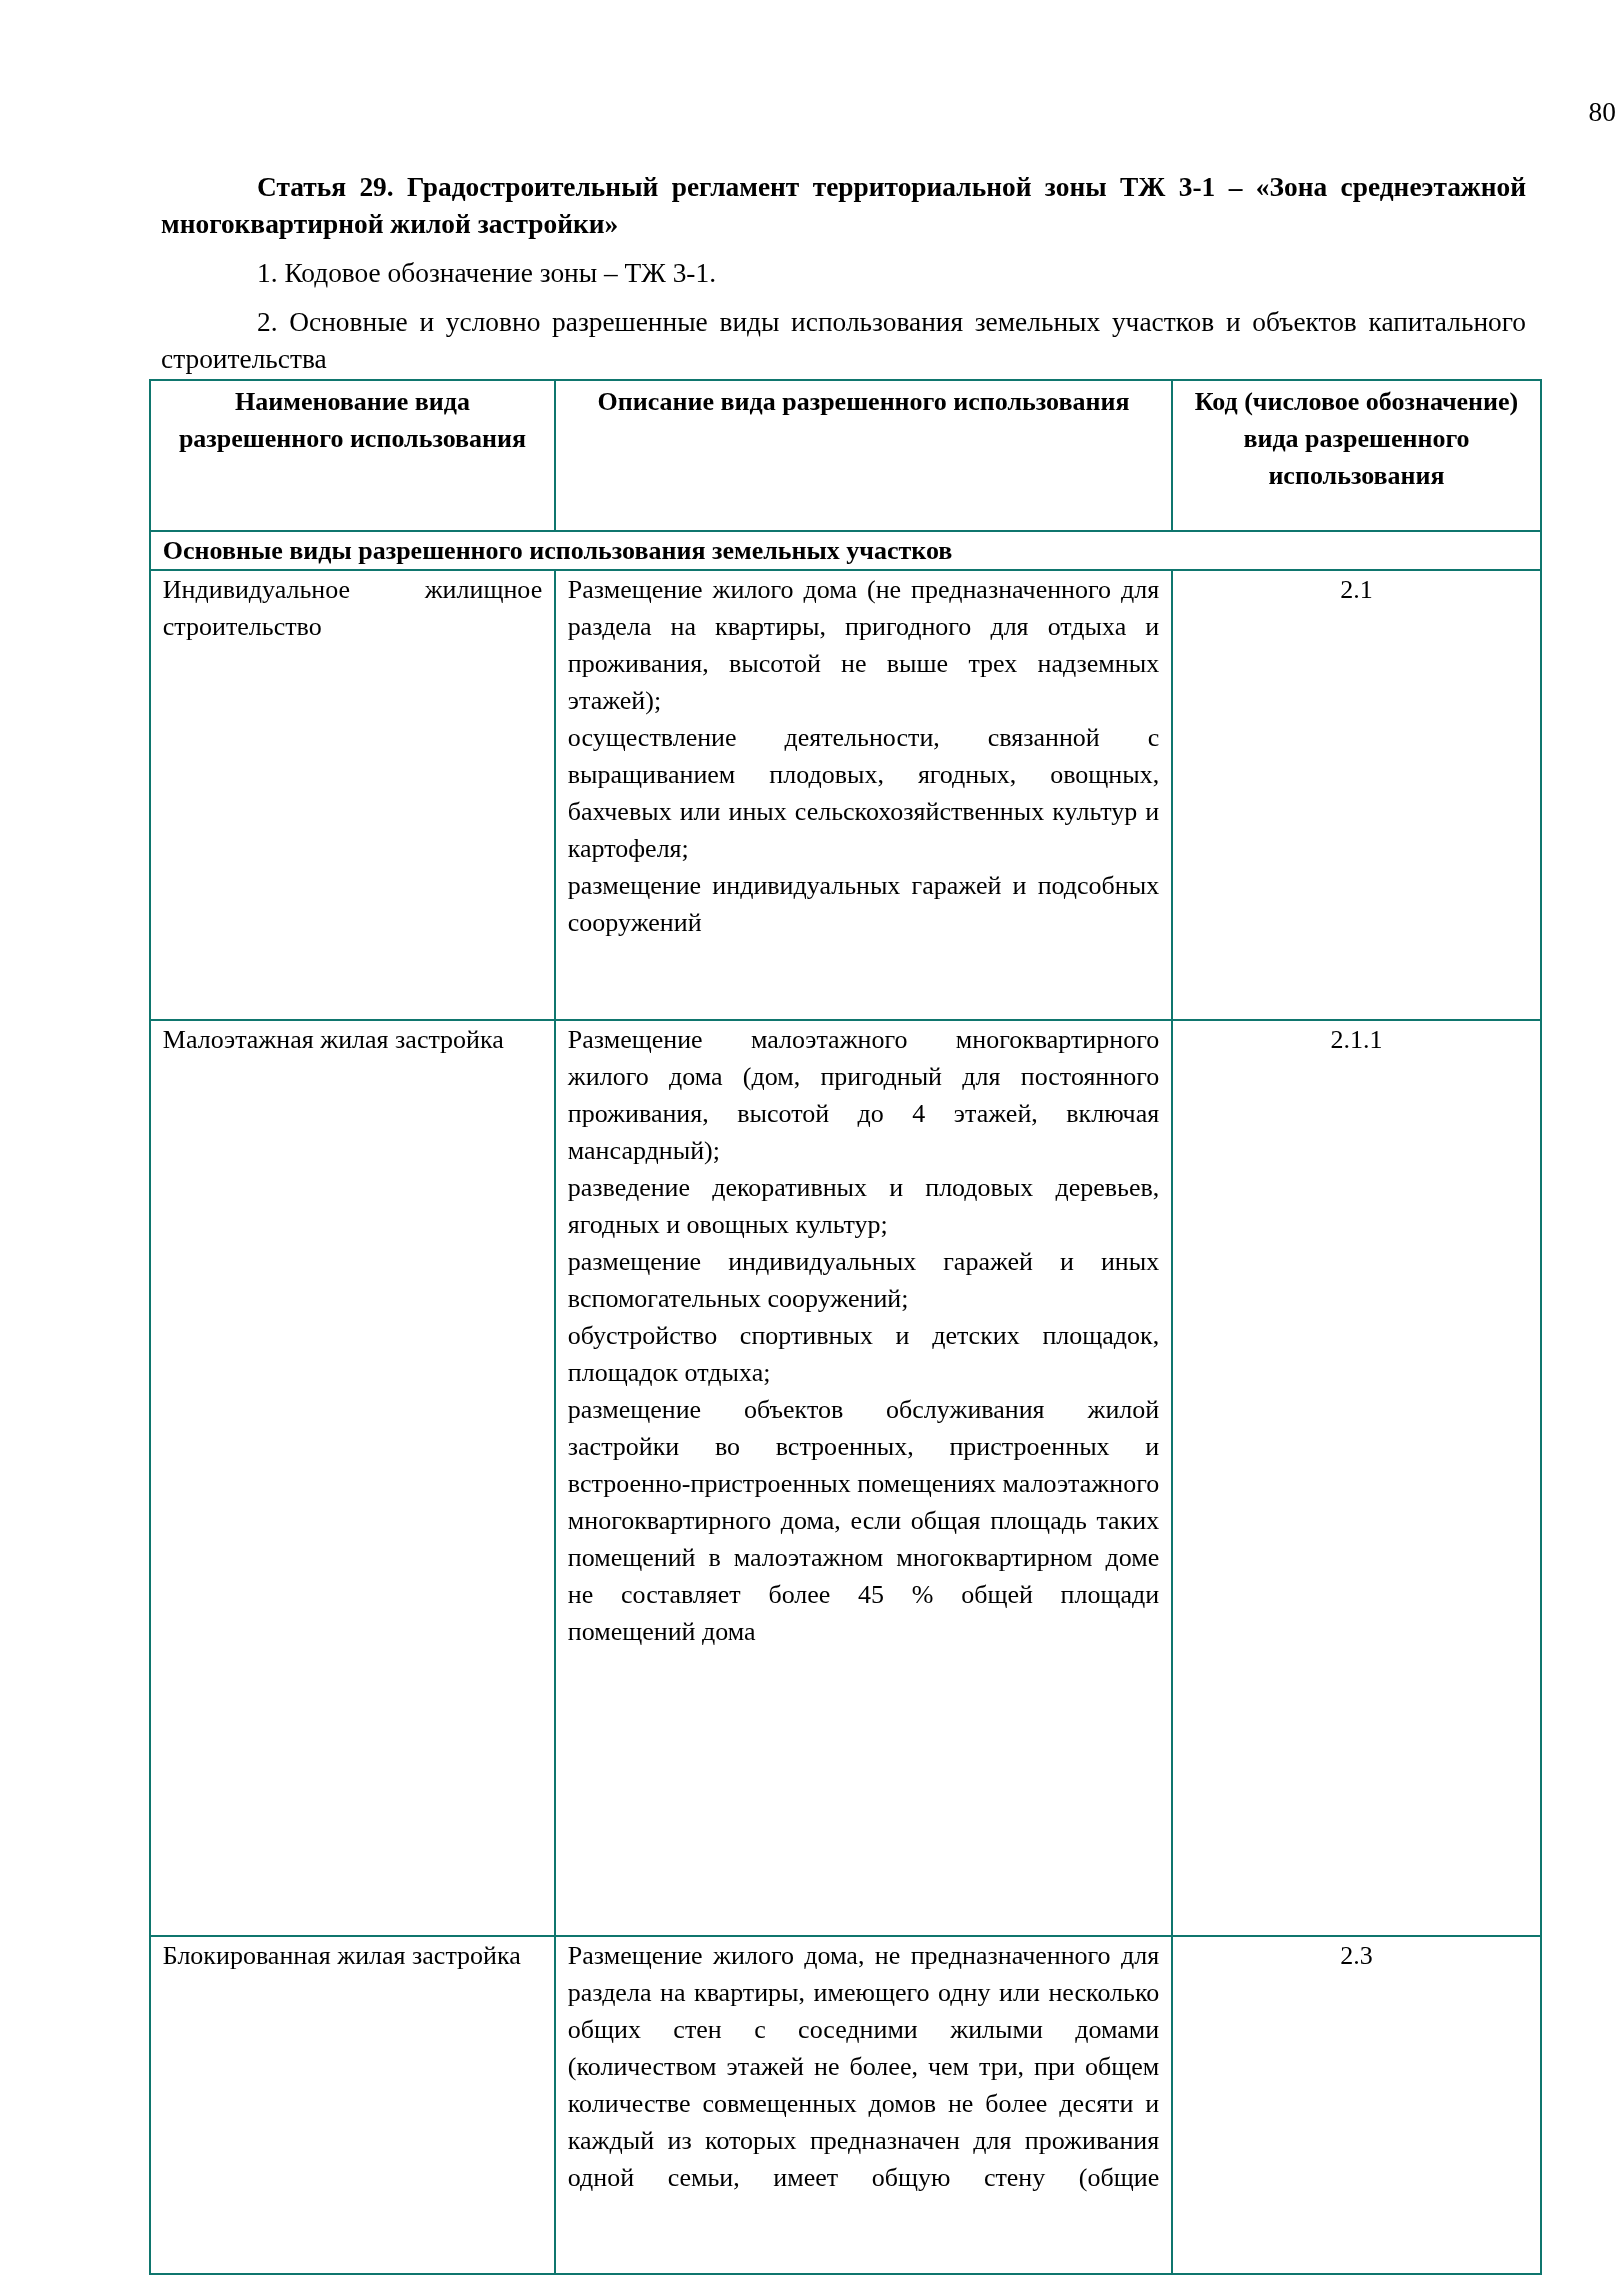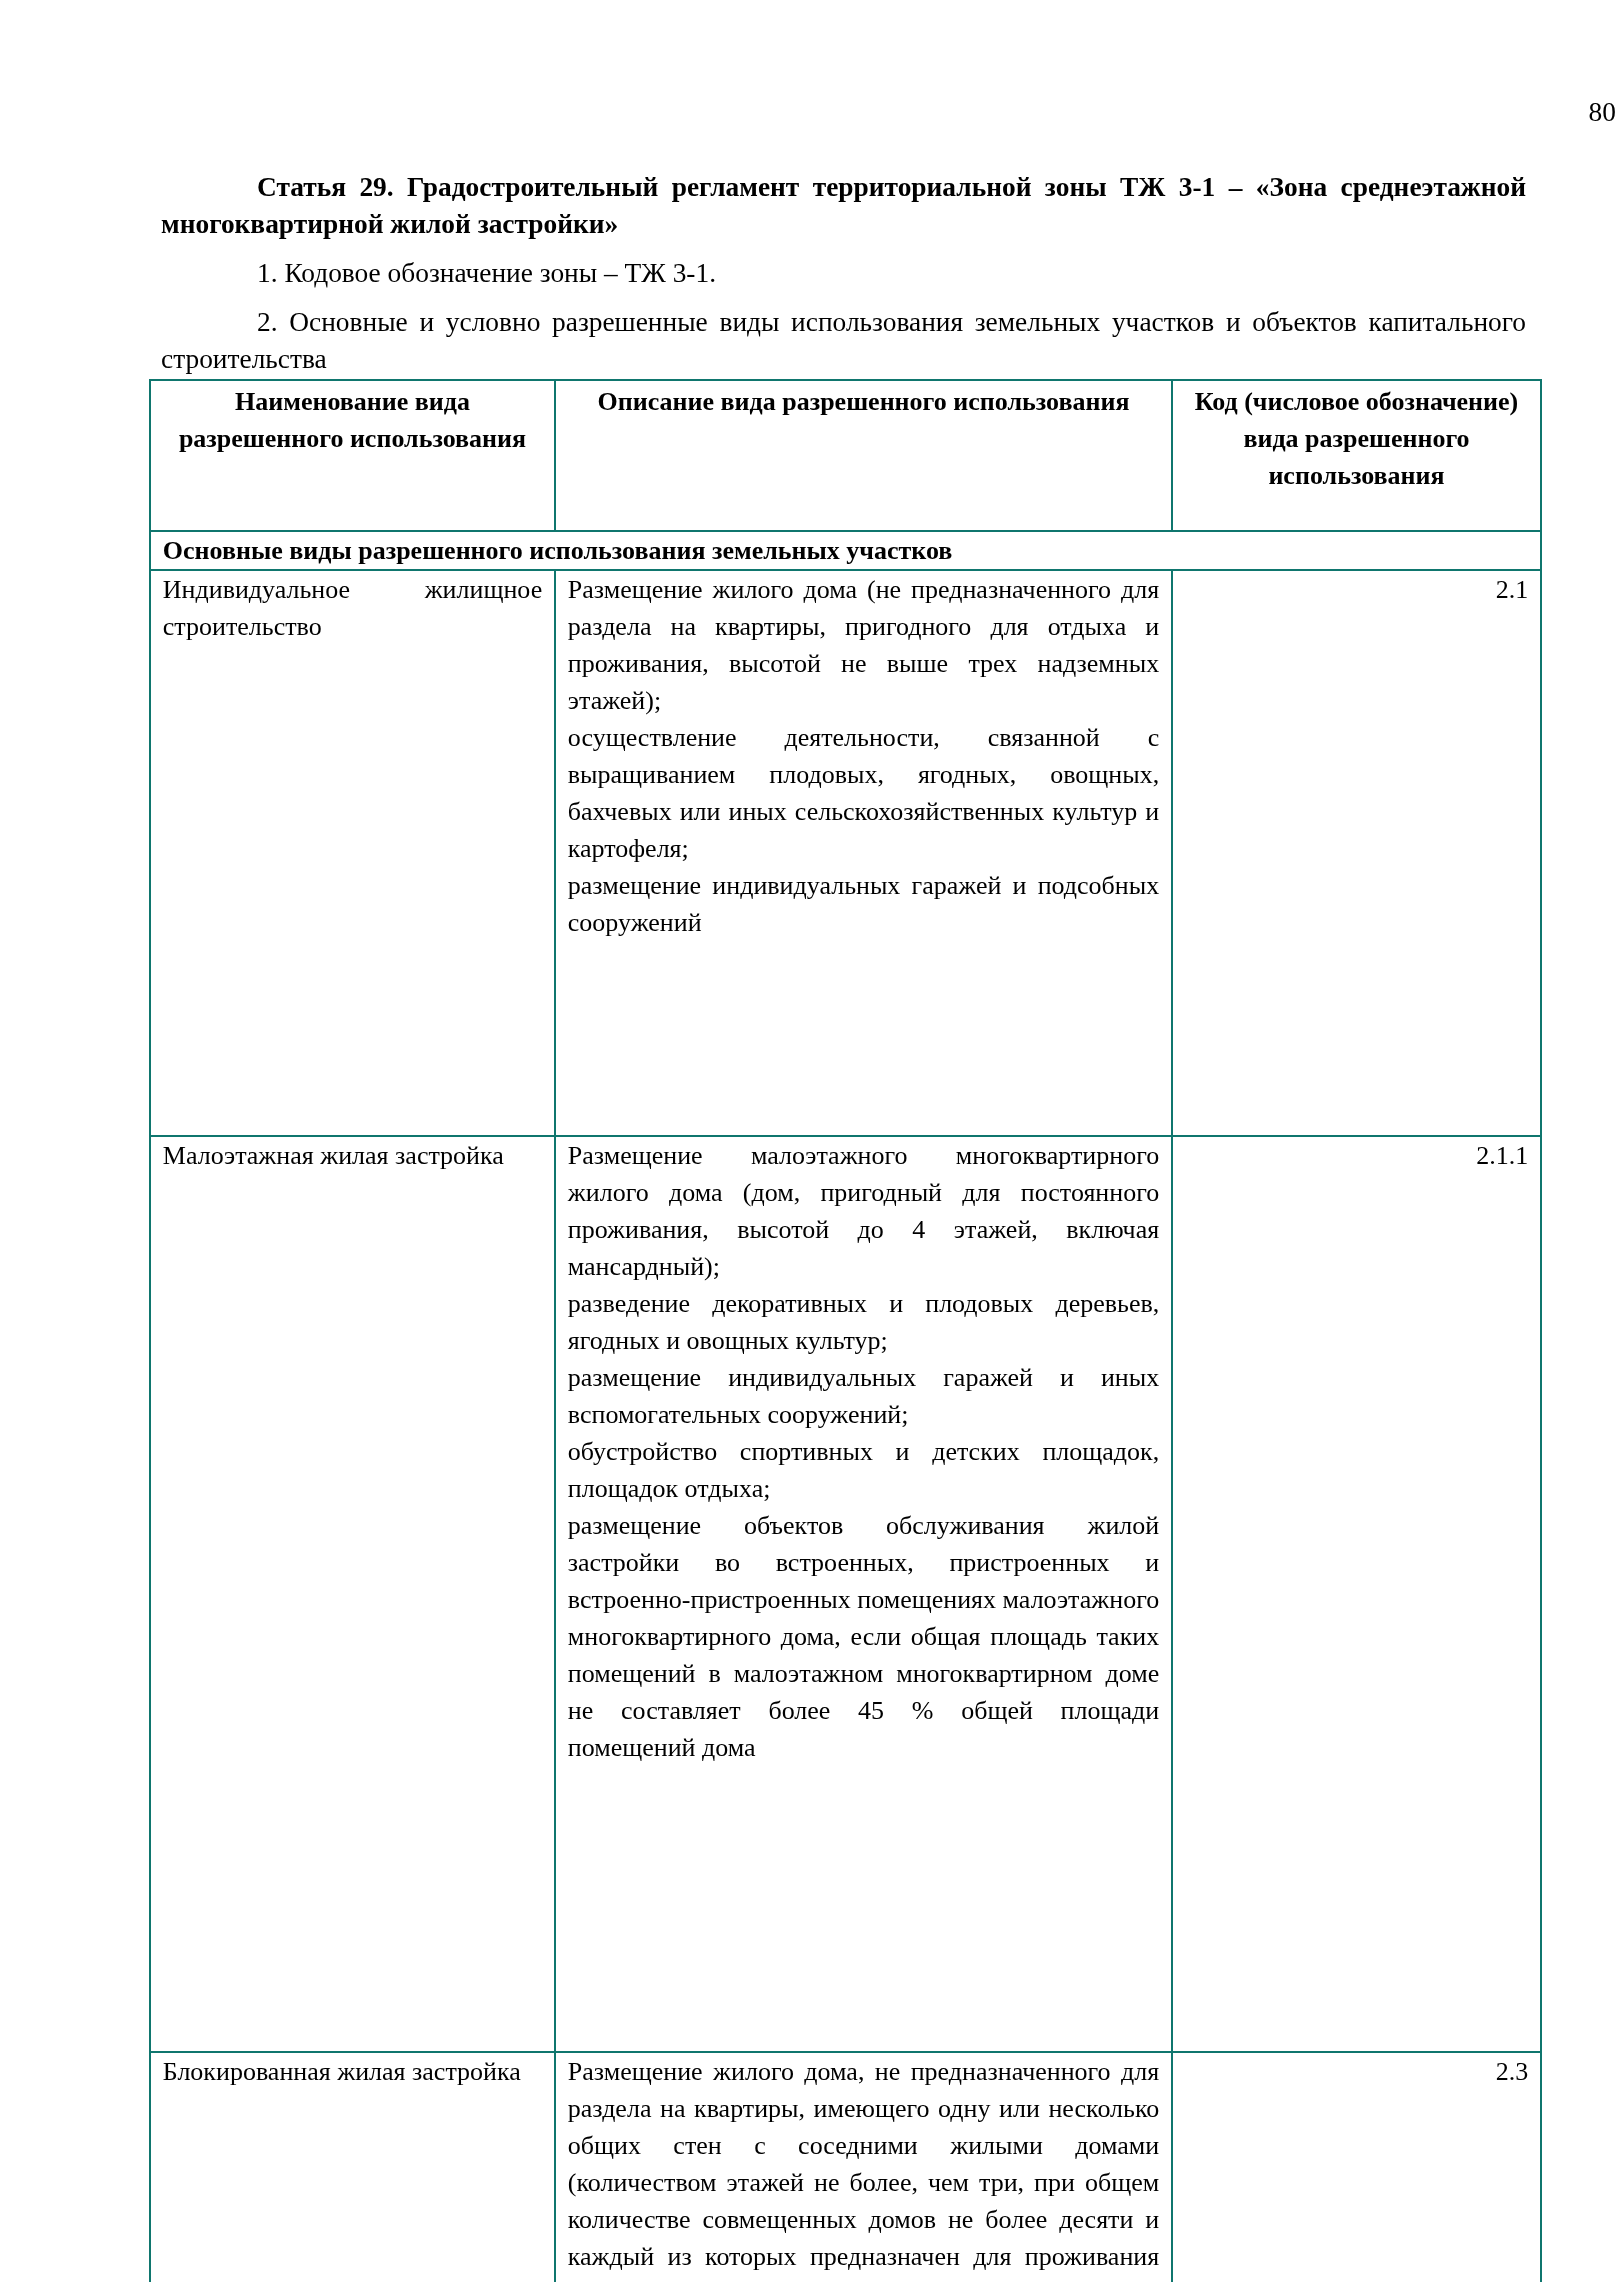--- a/index.html
+++ b/index.html
@@ -22,26 +22,26 @@
     position: absolute; left: 149px; top: 379px;
     width: 1390px; border-collapse: collapse; table-layout: fixed;
   }
   table.regs td, table.regs th {
     border: 2px solid #0f766e; vertical-align: top;
     padding: 0 11.8px 0 11.8px; font-size: 26px; line-height: 37px;
   }
   table.regs th { font-weight: bold; text-align: center; padding-top: 2px; }
   .head-row { height: 151px; }
   .section-row td { font-weight: bold; padding-top: 0; height: 37px; }
-  .r1 { height: 566px; }
+  .r1 { height: 450px; }
   .r2 { height: 916px; }
   .r3 { height: 338px; }
   .name-cell { text-align: justify; text-align-last: left; }
   .desc-cell p { margin: 0; text-align: justify; }
-  .code-cell { text-align: right; }
+  .code-cell { text-align: center; }
   .just-line { text-align-last: justify; }
 </style>
 </head>
 <body>
 
 <div class="page-number">80</div>
 
 <div class="article">
   <p class="indent bold">Статья 29. Градостроительный регламент территориальной зоны ТЖ 3-1 – «Зона среднеэтажной многоквартирной жилой застройки»</p>
   <p class="indent">1. Кодовое обозначение зоны – ТЖ 3-1.</p>

